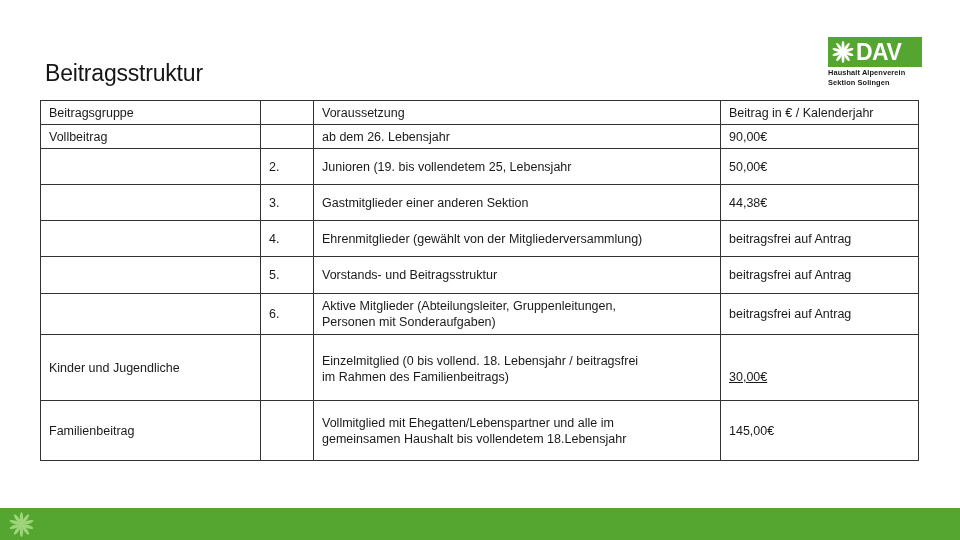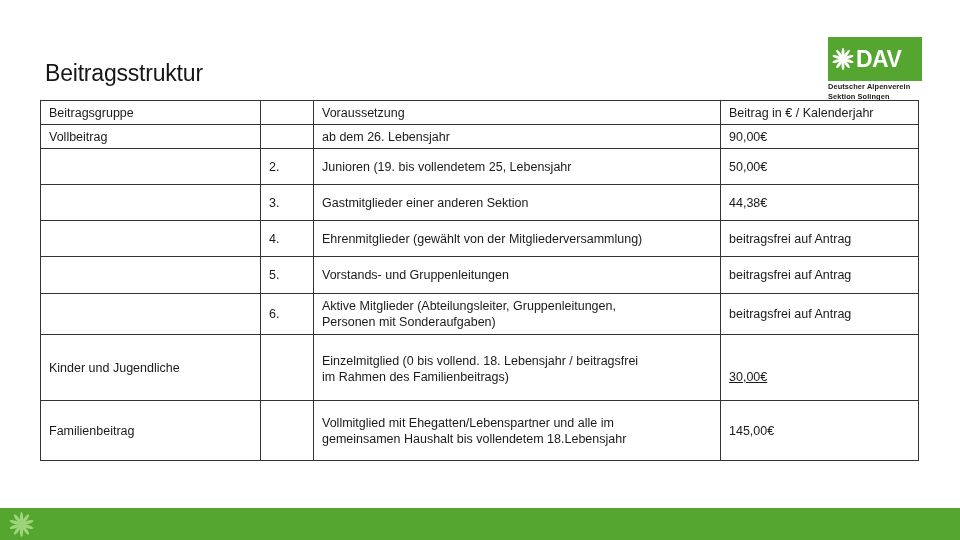--- a/index.html
+++ b/index.html
@@ -20,21 +20,21 @@
   #logo {
     position: absolute;
     left: 828px;
     top: 37px;
     width: 94px;
     text-align: left;
   }
   #logo-mark {
     background: #55a630;
     width: 94px;
-    height: 44px;
+    height: 30px;
     display: flex;
     align-items: center;
     padding: 0;
     box-sizing: border-box;
   }
   #logo-flower {
     width: 22px;
     height: 22px;
     margin-left: 4px;
     margin-right: 2px;
@@ -138,21 +138,21 @@
           <ellipse cx="50" cy="23" rx="6.5" ry="23" transform="rotate(216 50 50)"></ellipse>
           <ellipse cx="50" cy="23" rx="6.5" ry="23" transform="rotate(252 50 50)"></ellipse>
           <ellipse cx="50" cy="23" rx="6.5" ry="23" transform="rotate(288 50 50)"></ellipse>
           <ellipse cx="50" cy="23" rx="6.5" ry="23" transform="rotate(324 50 50)"></ellipse>
           <circle cx="50" cy="50" r="9"></circle>
         </g>
       </svg>
     </span>
     <span id="logo-word">DAV</span>
   </div>
-  <div class="logo-sub">Deutscher Alpenverein</div>
+  <div class="logo-sub">Haushalt Alpenverein</div>
   <div class="logo-sub">Sektion Solingen</div>
 </div>
 
 <div id="page-title">Beitragsstruktur</div>
 
 <table id="fee-table">
   <colgroup>
     <col class="c1">
       <col class="c2">
       <col class="c3">
@@ -191,21 +191,21 @@
     <tr class="r38">
       <td></td>
       <td>4.</td>
       <td>Ehrenmitglieder (gewählt von der Mitgliederversammlung)</td>
       <td>beitragsfrei auf Antrag</td>
     </tr>
 
     <tr class="r39">
       <td></td>
       <td>5.</td>
-      <td>Vorstands- und Gruppenleitungen</td>
+      <td>Vorstands- und Beitragsstruktur</td>
       <td>beitragsfrei auf Antrag</td>
     </tr>
 
     <tr class="r43">
       <td></td>
       <td>6.</td>
       <td>Aktive Mitglieder (Abteilungsleiter, Gruppenleitungen,
 Personen mit Sonderaufgaben)</td>
       <td>beitragsfrei auf Antrag</td>
     </tr>

